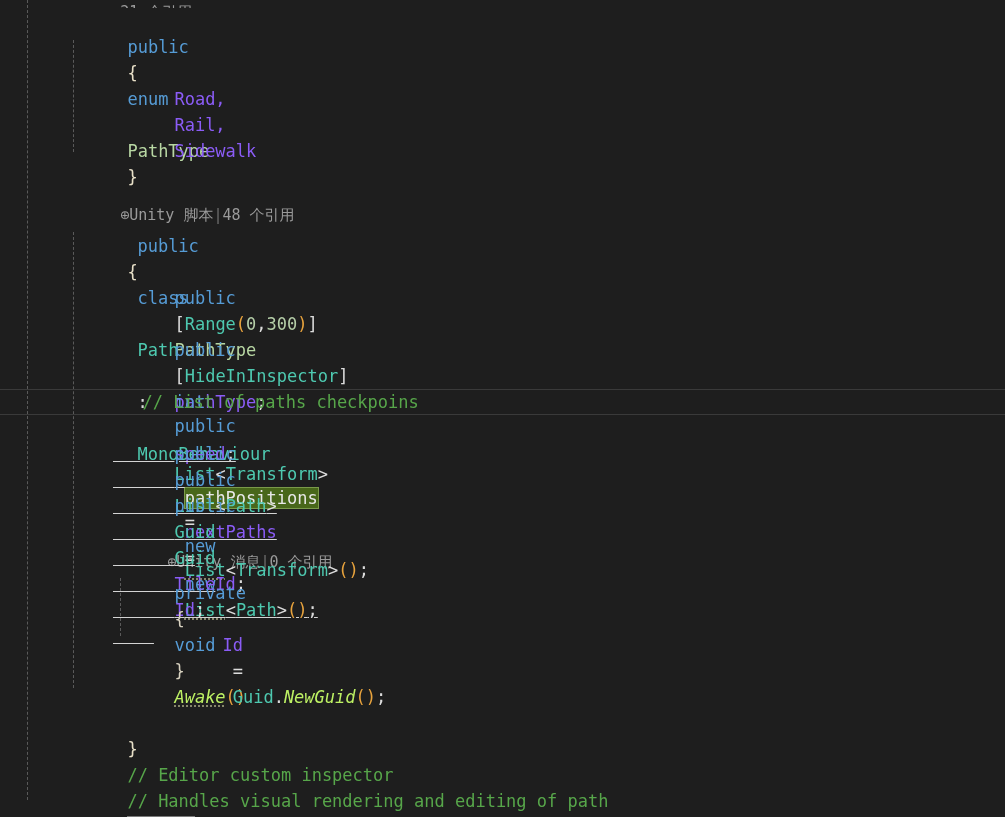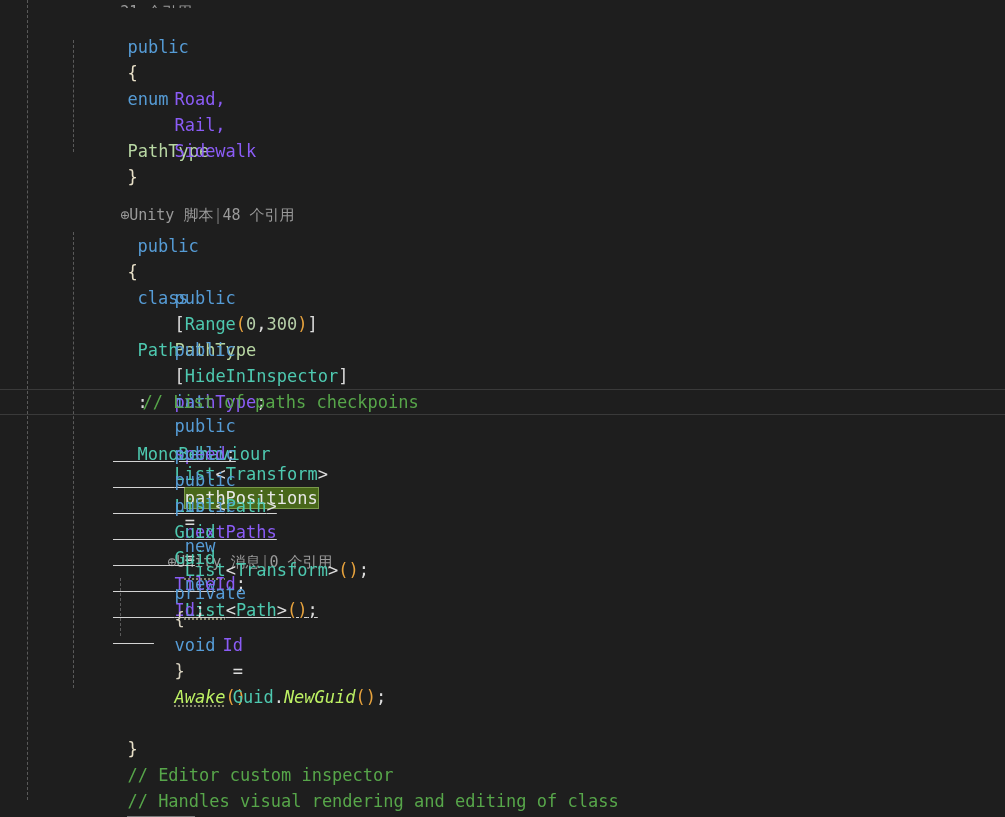--- a/index.html
+++ b/index.html
@@ -262,21 +262,21 @@
 
     <div class="line" style="padding-left:66px;">
       <span class="br1">}</span>
     </div>
 
     <div class="line" style="padding-left:66px;">
       <span class="cmt">// Editor custom inspector</span>
     </div>
 
     <div class="line" style="padding-left:66px;">
-      <span class="cmt">// Handles visual rendering and editing of class</span>
+      <span class="cmt">// Handles visual rendering and editing of path</span>
     </div>
 
     <div class="line" style="padding-left:66px;">
       <span class="ghostbox">Editor</span>
     </div>
 
     <div class="line" style="padding-left:20px;">
       
     </div>
 

